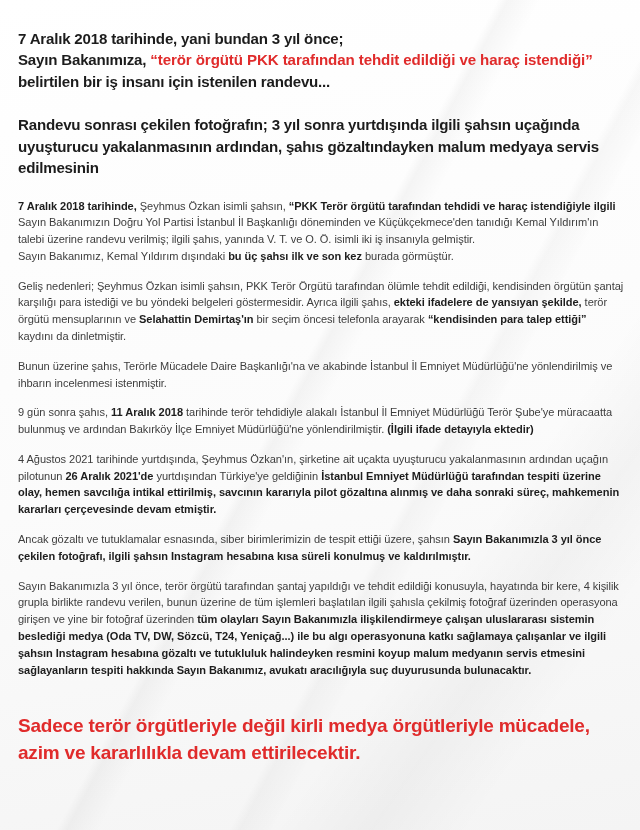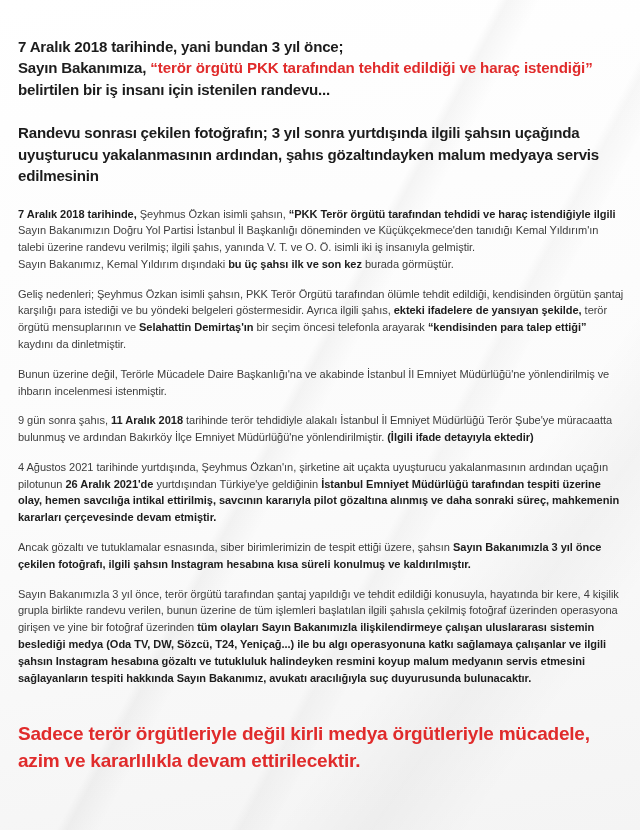--- a/index.html
+++ b/index.html
@@ -14,21 +14,21 @@
     background: #fdfdfd;
     font-family: "Liberation Sans", "DejaVu Sans", sans-serif;
     color: #2a2a2a;
     -webkit-font-smoothing: antialiased;
   }
   .page {
     position: relative;
     width: 640px;
     height: 830px;
     box-sizing: border-box;
-    padding: 36px 16px 10px 18px;
+    padding: 28px 16px 10px 18px;
     background:
       linear-gradient(118deg, rgba(0,0,0,0) 0%, rgba(0,0,0,0) 46%, rgba(0,0,0,0.035) 47%, rgba(0,0,0,0.012) 49%, rgba(0,0,0,0) 50%, rgba(0,0,0,0) 100%),
       linear-gradient(118deg, rgba(0,0,0,0) 0%, rgba(0,0,0,0) 62%, rgba(0,0,0,0.028) 63%, rgba(0,0,0,0.008) 65.5%, rgba(0,0,0,0) 66%, rgba(0,0,0,0) 100%),
       linear-gradient(170deg, #ffffff 0%, #fbfbfb 55%, #f4f4f4 100%);
   }
   .page::after{
     content:"";
     position:absolute;
     left:0; right:0; top:0; bottom:0;
     pointer-events:none;
@@ -96,21 +96,21 @@
     <p class="para">
       <b>7 Aralık 2018 tarihinde,</b><span> Şeyhmus Özkan isimli şahsın, </span><b>“PKK Terör örgütü tarafından tehdidi ve haraç istendiğiyle ilgili</b><span> Sayın Bakanımızın Doğru Yol Partisi İstanbul İl Başkanlığı döneminden ve Küçükçekmece'den tanıdığı Kemal Yıldırım'ın talebi üzerine randevu verilmiş; ilgili şahıs, yanında V. T. ve O. Ö. isimli iki iş insanıyla gelmiştir.</span><br>
       <span>Sayın Bakanımız, Kemal Yıldırım dışındaki </span><b>bu üç şahsı </b><b class="rb">ilk ve son kez</b><span> burada görmüştür.</span>
     </p>
 
     <p class="para">
       <span>Geliş nedenleri; Şeyhmus Özkan isimli şahsın, PKK Terör Örgütü tarafından ölümle tehdit edildiği, kendisinden örgütün şantaj karşılığı para istediği ve bu yöndeki belgeleri göstermesidir. Ayrıca ilgili şahıs, </span><b>ekteki ifadelere de yansıyan şekilde,</b><span> terör örgütü mensuplarının ve </span><b>Selahattin Demirtaş'ın</b><span> bir seçim öncesi telefonla arayarak </span><b>“kendisinden para talep ettiği”</b><span> kaydını da dinletmiştir.</span>
     </p>
 
     <p class="para">
-      <span>Bunun üzerine değil, Terörle Mücadele Daire Başkanlığı'na ve akabinde İstanbul İl Emniyet Müdürlüğü'ne yönlendirilmiş ve ihbarın incelenmesi istenmiştir.</span>
+      <span>Bunun üzerine şahıs, Terörle Mücadele Daire Başkanlığı'na ve akabinde İstanbul İl Emniyet Müdürlüğü'ne yönlendirilmiş ve ihbarın incelenmesi istenmiştir.</span>
     </p>
 
     <p class="para">
       <span>9 gün sonra şahıs, </span><b>11 Aralık 2018</b><span> tarihinde terör tehdidiyle alakalı İstanbul İl Emniyet Müdürlüğü Terör Şube'ye müracaatta bulunmuş ve ardından Bakırköy İlçe Emniyet Müdürlüğü'ne yönlendirilmiştir. </span><b class="rb">(İlgili ifade detayıyla ektedir)</b>
     </p>
 
     <p class="para">
       <span>4 Ağustos 2021 tarihinde yurtdışında, Şeyhmus Özkan'ın, şirketine ait uçakta uyuşturucu yakalanmasının ardından uçağın pilotunun </span><b class="rb">26 Aralık 2021'de</b><span> yurtdışından Türkiye'ye geldiğinin </span><b class="rb">İstanbul Emniyet Müdürlüğü tarafından tespiti üzerine</b><b> olay, hemen savcılığa intikal ettirilmiş, savcının kararıyla pilot gözaltına alınmış ve daha sonraki süreç, mahkemenin kararları çerçevesinde devam etmiştir.</b>
     </p>
 

